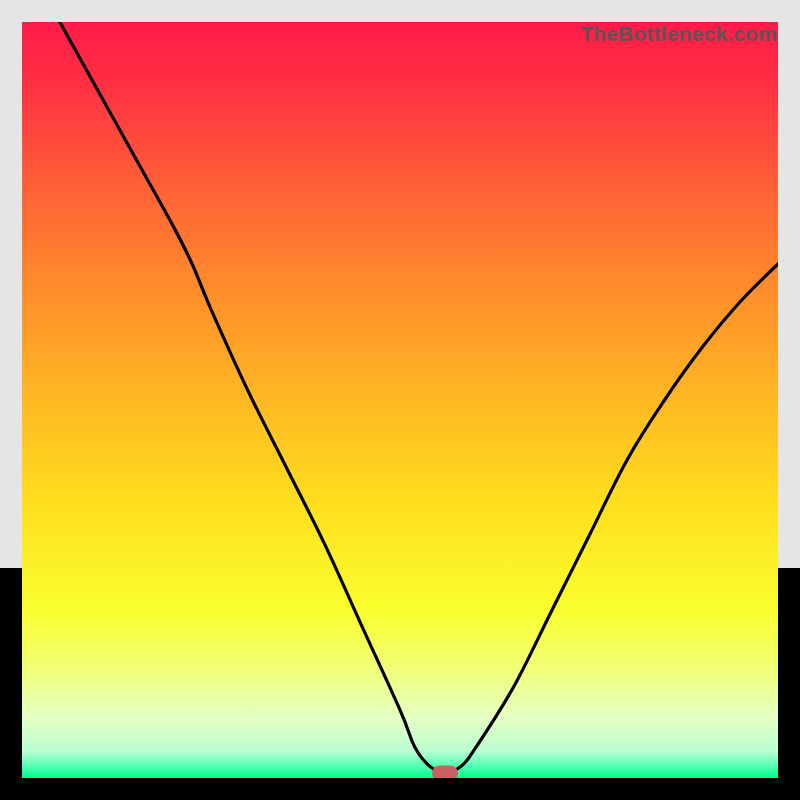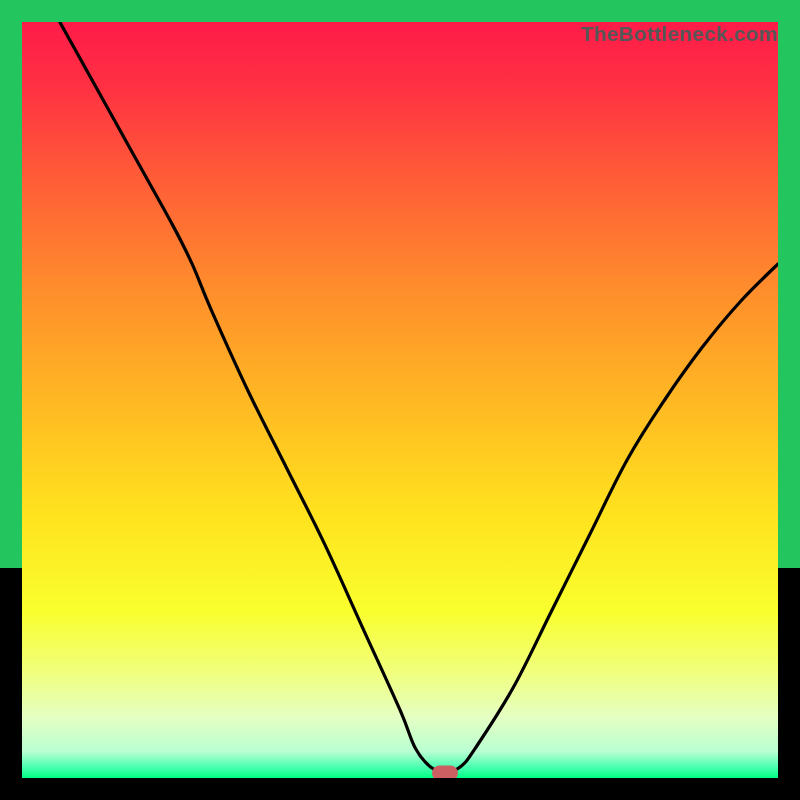--- a/index.html
+++ b/index.html
@@ -1,20 +1,20 @@
 <!DOCTYPE html>
 <html><head>
 <meta charset="utf-8">
 <style>
   * { margin: 0; padding: 0; box-sizing: border-box; }
   html, body { width: 800px; height: 800px; overflow: hidden; background: #000; }
   .frame {
     width: 800px;
     height: 568px;
-    background: #22c55e;
+    background: #e5e5e5;
     position: relative;
   }
   .plot-area {
     position: absolute;
     left: 22px;
     top: 22px;
     width: 756px;
     height: 756px;
     overflow: hidden;
   }

